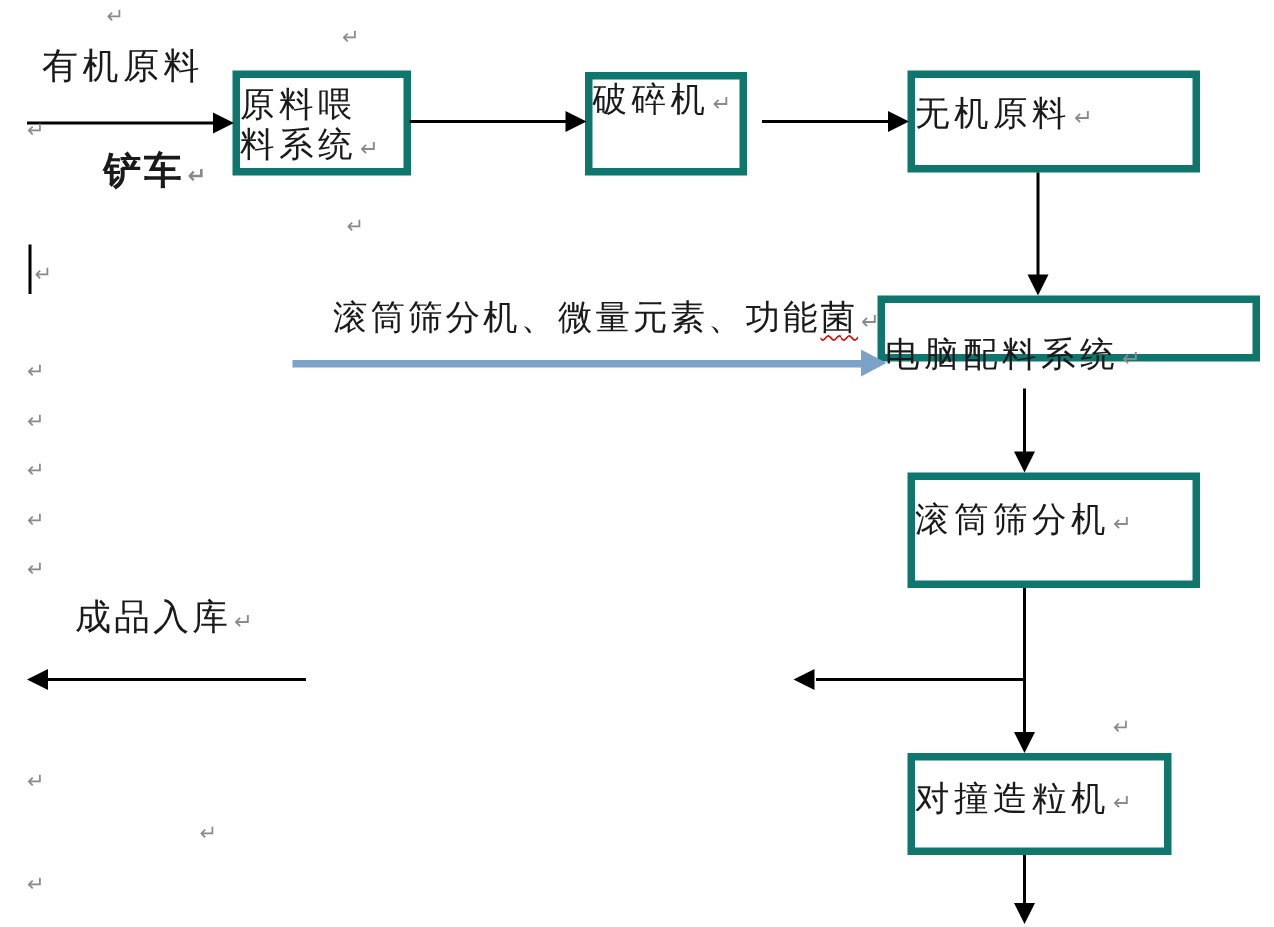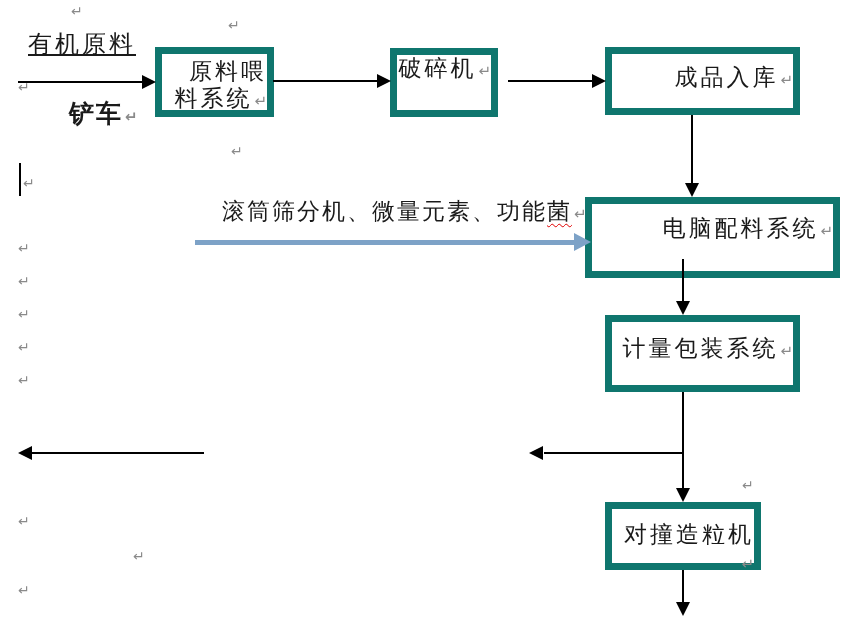--- a/index.html
+++ b/index.html
@@ -2,33 +2,33 @@
 <html><head>
 <meta charset="utf-8">
 <style>
   html,body{margin:0;padding:0;background:#fff;}
   .canvas{
     position:relative;width:849px;height:618px;background:#ffffff;overflow:hidden;
     font-family:"Liberation Serif","DejaVu Serif",serif;color:#1a1a1a;
   }
   
   .box{
-    position:absolute;box-sizing:border-box;border:7px solid #0f766e;background:#fff;
-    text-align:right;font-size:23px;letter-spacing:3px;line-height:27px;
+    position:absolute;box-sizing:border-box;border:5px solid #0f766e;background:#fff;
+    text-align:left;font-size:23px;letter-spacing:3px;line-height:27px;
   }
   #box-feeding   {left:155px;top:47px;width:119px;height:70px;padding-top:4px;}
   #box-crusher   {left:390px;top:48px;width:108px;height:69px;}
   #box-screen    {left:605px;top:47px;width:195px;height:68px;padding-top:10px;}
-  #box-batching  {left:585px;top:197px;width:255px;height:81px;padding-top:11px;}
+  #box-batching  {left:585px;top:197px;width:255px;height:44px;padding-top:21px;}
   #box-mixing    {left:605px;top:315px;width:195px;height:77px;padding-top:13px;}
   #box-packing   {left:235px;top:418px;width:293px;height:53px;padding-top:11px;letter-spacing:1px;font-size:22px;}
-  #box-granulator{left:605px;top:502px;width:156px;height:68px;padding-top:12px;}
+  #box-granulator{left:605px;top:502px;width:176px;height:68px;padding-top:12px;}
   
   .lbl{position:absolute;white-space:nowrap;}
-  #lbl-organic {left:28px;top:28px;font-size:24px;letter-spacing:3px;text-decoration:underline;}
+  #lbl-organic {left:28px;top:28px;font-size:24px;letter-spacing:3px;}
   #lbl-loader  {left:45px;top:97px;font-size:25px;font-weight:bold;letter-spacing:2px;margin-left:24px;}
   #lbl-inorganic{left:222px;top:196px;font-size:23px;letter-spacing:2px;}
   #lbl-finished{left:50px;top:395px;font-size:24px;letter-spacing:2px;}
   
   .sp-red {text-decoration:underline wavy #e00000 1px;text-underline-offset:4px;}
   .sp-blue{text-decoration:underline wavy #3b6cc7 1px;text-underline-offset:4px;}
   
   .hline,.vline{position:absolute;background:#000;}
   .hline{height:2px;}
   .vline{width:2px;}
@@ -71,36 +71,39 @@
 
   <div class="lbl" id="lbl-organic">
     <span>有机原料</span>
   </div>
   <div class="lbl" id="lbl-loader">
     <span>铲车</span><span class="pm-inline">↵</span>
   </div>
   <div class="lbl" id="lbl-inorganic">
     <span>滚筒筛分机、微量元素、功能</span><span class="sp-red">菌</span><span class="pm-inline">↵</span>
   </div>
+  <div class="lbl" id="lbl-finished">
+    <span>成品入库</span><span class="pm-inline">↵</span>
+  </div>
 
   <div class="box" id="box-feeding">
     <div>原料喂</div>
     <div><span>料系统</span><span class="pm-inline">↵</span></div>
   </div>
   <div class="box" id="box-crusher">
     <span>破碎机</span><span class="pm-inline">↵</span>
   </div>
   <div class="box" id="box-screen">
-    <span>成品入库</span><span class="pm-inline">↵</span>
+    <span>无机原料</span><span class="pm-inline">↵</span>
   </div>
   <div class="box" id="box-batching">
     <span>电脑配料系统</span><span class="pm-inline">↵</span>
   </div>
   <div class="box" id="box-mixing">
-    <span>计量包装系统</span><span class="pm-inline">↵</span>
+    <span>滚筒筛分机</span><span class="pm-inline">↵</span>
   </div>
   <div class="box" id="box-granulator">
     <span>对撞造粒机</span><span class="pm-inline">↵</span>
   </div>
 
   <div class="hline" id="ln-organic"></div>
   <div class="ah ah-right" id="ah-organic"></div>
 
   <div class="hline" id="ln-feed-cru"></div>
   <div class="ah ah-right" id="ah-feed-cru"></div>

